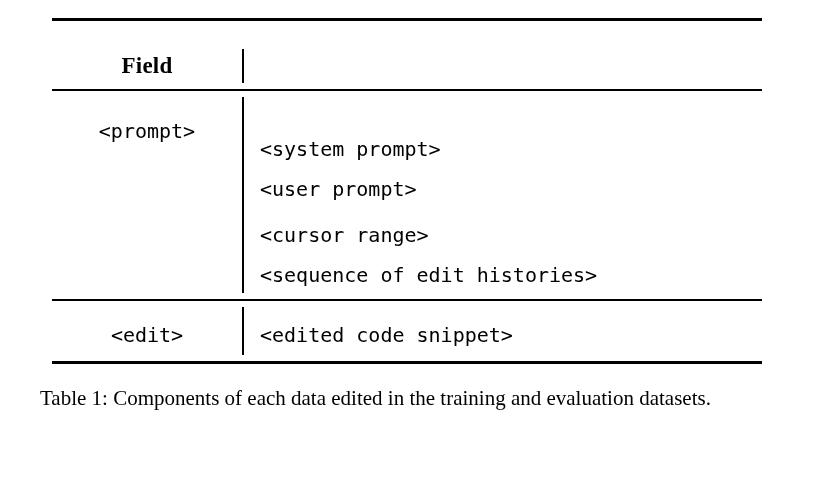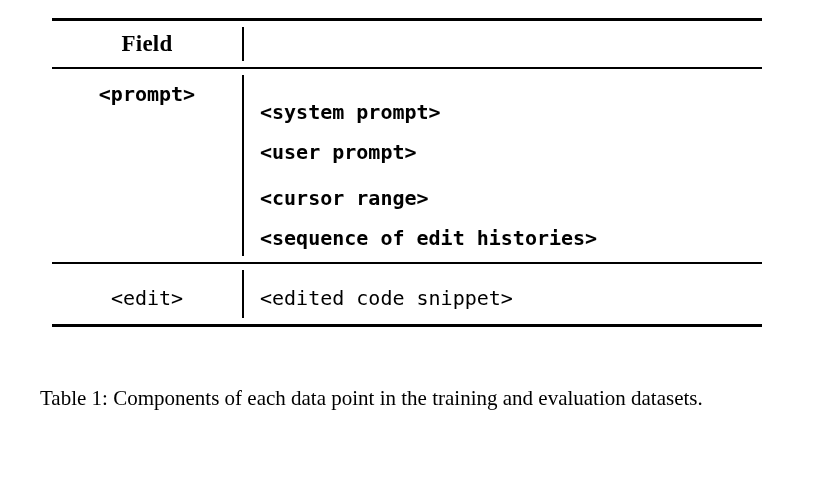--- a/index.html
+++ b/index.html
@@ -51,21 +51,21 @@
   .cell-field {
     display: flex;
     align-items: flex-start;
     justify-content: center;
   }
   .cell-components {
     padding-left: 18px;
   }
 
   
-  #header-row { height: 46px; }
+  #header-row { height: 46px; margin-top: 22px; }
   #header-row .cell-field,
   #header-row .cell-components {
     align-items: center;
     display: flex;
   }
   #header-row .cell-components { justify-content: flex-start; }
   .th {
     font-family: "Liberation Serif", "DejaVu Serif", serif;
     font-weight: bold;
     font-size: 23px;
@@ -73,21 +73,21 @@
   }
 
   
   .mono {
     font-family: "DejaVu Sans Mono", "Liberation Mono", monospace;
     font-size: 20px;
     white-space: pre;
     letter-spacing: 0px;
   }
 
-  #prompt-row { padding-top: 11px; padding-bottom: 10px; font-weight: bold; }
+  #prompt-row { padding-top: 26px; padding-bottom: 10px; }
   #prompt-row .cell-field .mono { line-height: 28px; }
 
   .comp-line { line-height: 28px; }
   
   .gap-large { margin-top: 12px; }
   .gap-small { margin-top: 18px; }
 
   #edit-row { padding-top: 20px; padding-bottom: 12px; }
   #edit-row .mono { line-height: 28px; }
 
@@ -141,13 +141,13 @@
     </div>
     <div class="cell-components">
       <div class="mono comp-line">&lt;edited code snippet&gt;</div>
     </div>
   </div>
 
   <div class="rule rule-thick"></div>
 
 </div>
 
-<div id="caption">Table 1: Components of each data point in the training and evaluation datasets.</div>
+<div id="caption">Table 1: Components of each data edited in the training and evaluation datasets.</div>
 
 </body></html>

